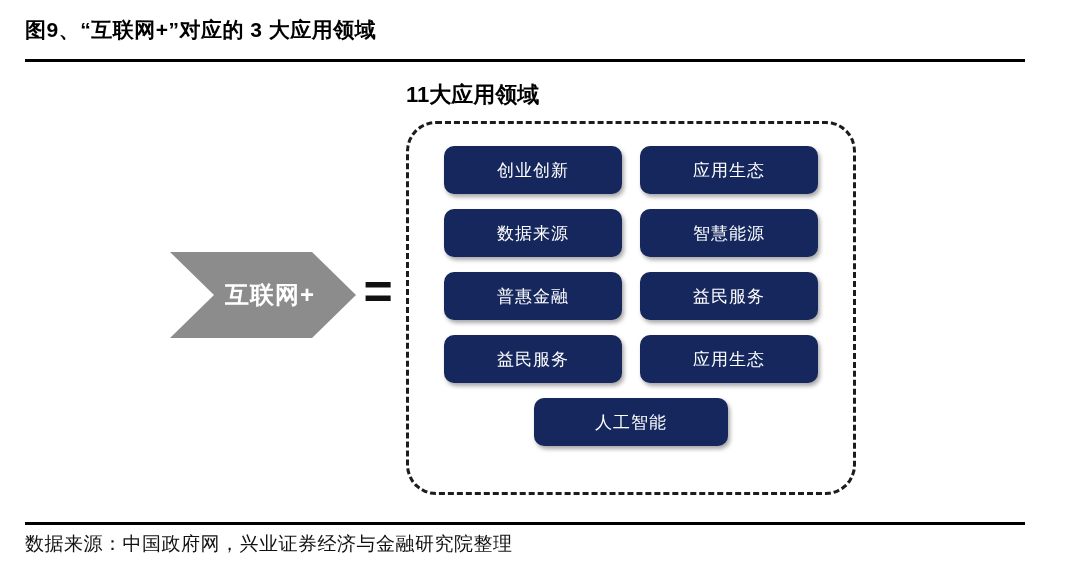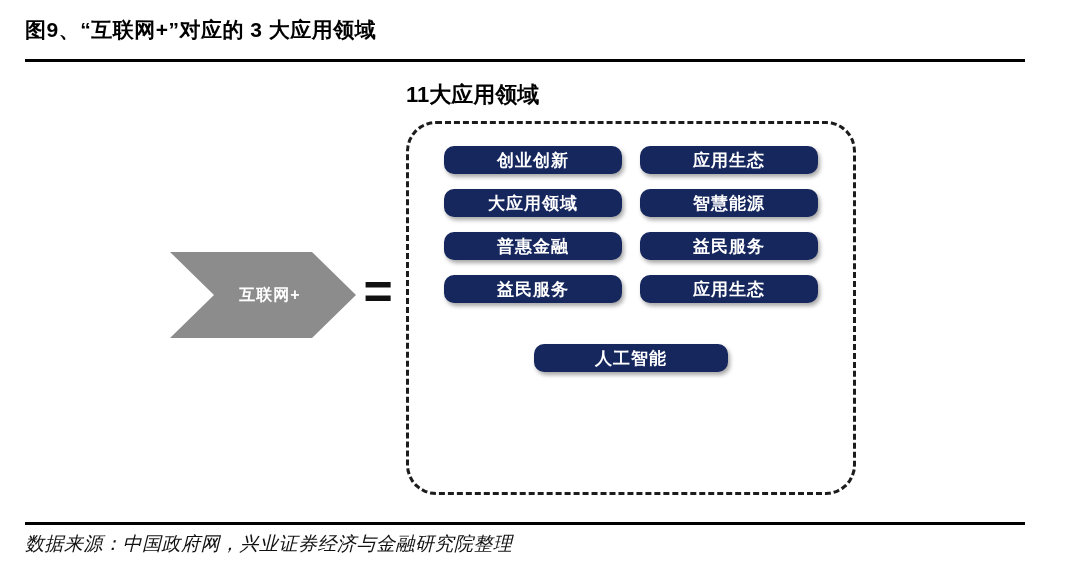--- a/index.html
+++ b/index.html
@@ -37,21 +37,20 @@
   .rule-bottom { top: 522px; }
   .source {
     position: absolute;
     left: 25px;
     top: 531px;
     width: 1000px;
     font-size: 19px;
     color: #111111;
     letter-spacing: 0.5px;
     white-space: nowrap;
-    font-style: italic;
   }
   .box-header {
     position: absolute;
     left: 406px;
     top: 80px;
     width: 450px;
     text-align: left;
     font-size: 22px;
     font-weight: bold;
     color: #000000;
@@ -66,37 +65,36 @@
     border: 3px dashed #1c1c1c;
     border-radius: 30px;
     display: grid;
     grid-template-columns: 1fr 1fr;
     column-gap: 18px;
     row-gap: 15px;
     padding: 22px 35px 18px 35px;
     align-content: start;
   }
   .domain-btn {
-    height: 28px;
+    height: 48px;
     background: var(--color-navy, #16275e);
     border-radius: 10px;
     color: #ffffff;
-    font-weight: bold;
+    font-weight: normal;
     font-size: 17px;
     display: flex;
     align-items: center;
     justify-content: center;
     box-shadow: 2px 3px 4px rgba(0,0,0,0.35);
     letter-spacing: 1px;
   }
   .domain-btn.bottom {
     grid-column: 1 / 3;
     justify-self: center;
     width: 194px;
-    margin-top: 26px;
   }
   .chevron {
     position: absolute;
     left: 170px;
     top: 252px;
     width: 186px;
     height: 86px;
   }
   .chevron svg {
     position: absolute;
@@ -108,21 +106,21 @@
   }
   .chevron-label {
     position: absolute;
     inset: 0;
     display: flex;
     align-items: center;
     justify-content: center;
     padding-left: 14px;
     color: #ffffff;
     font-weight: bold;
-    font-size: 16px;
+    font-size: 24px;
     letter-spacing: 1px;
   }
   .equals {
     position: absolute;
     left: 350px;
     top: 258px;
     width: 56px;
     height: 70px;
     line-height: 68px;
     text-align: center;
@@ -146,21 +144,21 @@
       <polygon points="0,0 142,0 186,43 142,86 0,86 44,43" fill="#8c8c8c"></polygon>
     </svg>
     <div class="chevron-label">互联网+</div>
   </div>
 
   <div class="equals">=</div>
 
   <div class="dashed-box">
     <div class="domain-btn">创业创新</div>
     <div class="domain-btn">应用生态</div>
-    <div class="domain-btn">大应用领域</div>
+    <div class="domain-btn">数据来源</div>
     <div class="domain-btn">智慧能源</div>
     <div class="domain-btn">普惠金融</div>
     <div class="domain-btn">益民服务</div>
     <div class="domain-btn">益民服务</div>
     <div class="domain-btn">应用生态</div>
     <div class="domain-btn bottom">人工智能</div>
   </div>
 
   <div class="rule rule-bottom"></div>
   <div class="source">数据来源：中国政府网，兴业证券经济与金融研究院整理</div>

